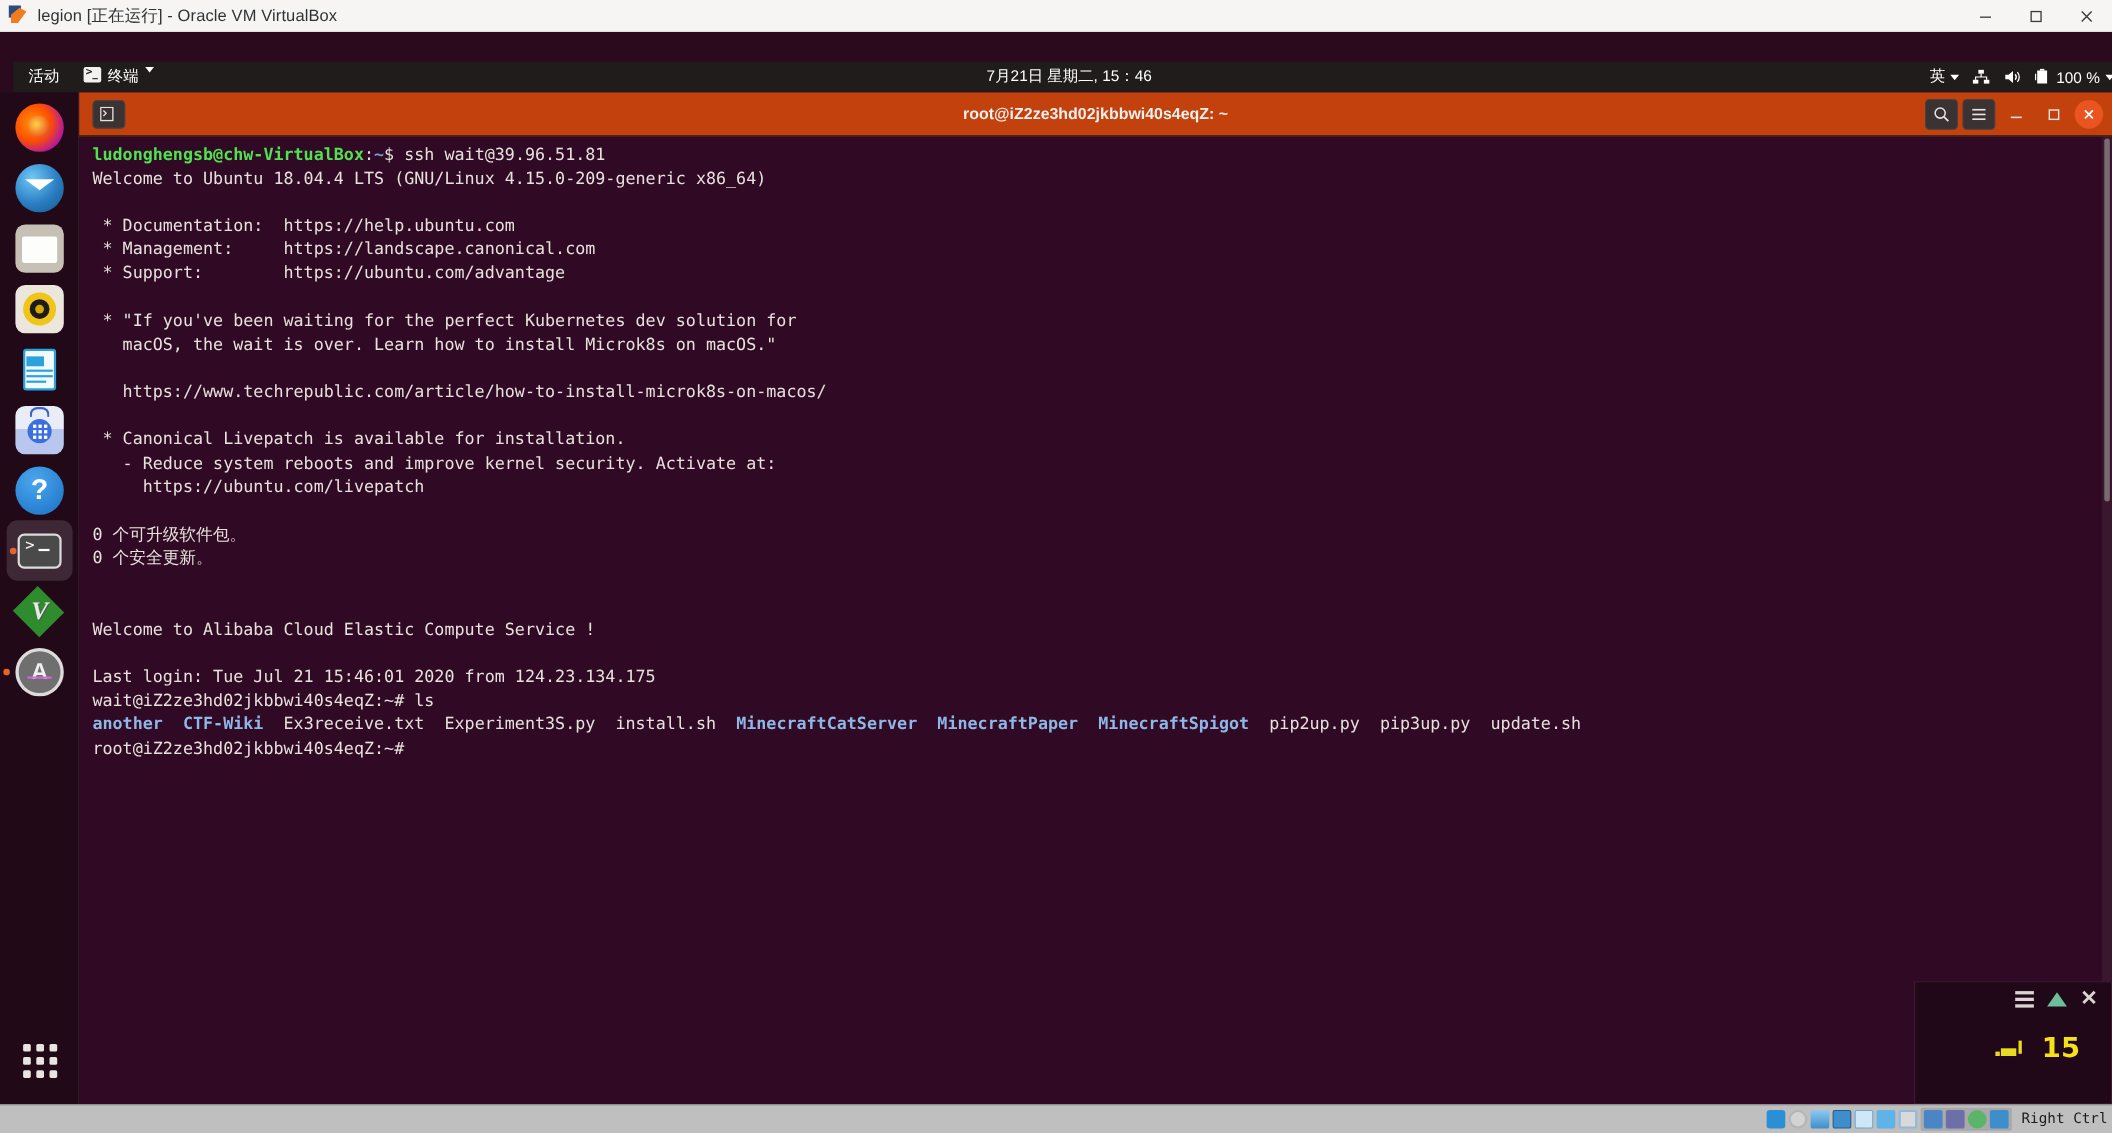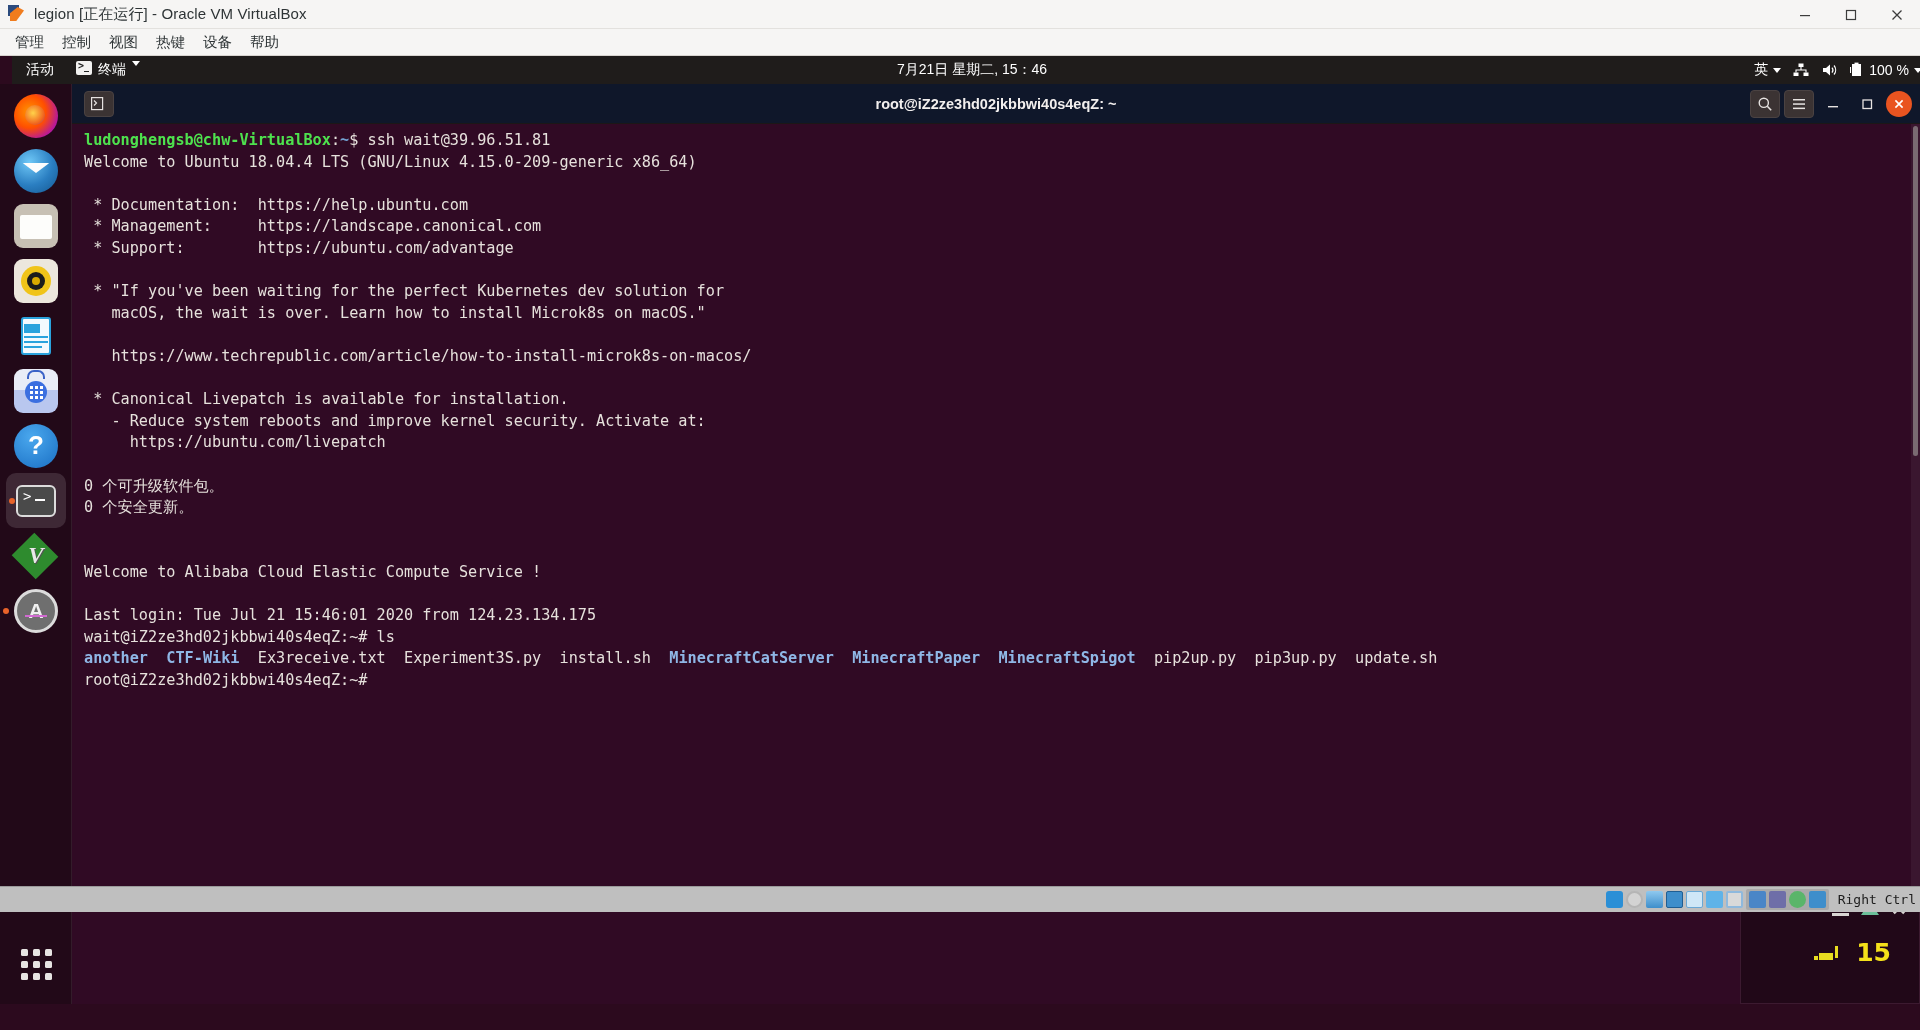--- a/index.html
+++ b/index.html
@@ -2,21 +2,21 @@
 <html><head>
 <meta charset="utf-8">
 <title>VirtualBox Ubuntu Terminal</title>
 <style>
   * { box-sizing: border-box; margin: 0; padding: 0; }
   html, body {
     width: 1920px; height: 1030px; overflow: hidden;
     background: #2c0a1e;
     font-family: "Liberation Sans", sans-serif;
   }
-  #root { position: relative; width: 1920px; height: 912px; }
+  #root { position: relative; width: 1920px; height: 1030px; }
 
   
   .vbox-titlebar {
     position: absolute; left: 0; top: 0; width: 1920px; height: 29px;
     background: #f6f5f4;
     border-bottom: 1px solid #e3e1de;
     display: flex; align-items: center;
   }
   .vbox-title-icon {
     width: 18px; height: 18px; margin-left: 8px; margin-right: 8px;
@@ -124,21 +124,21 @@
   }
   .grid-dots { display: grid; grid-template-columns: repeat(3, 7px); gap: 5px; }
   .grid-dots i { width: 7px; height: 7px; background: #e7e4e2; border-radius: 1.5px; display: block; }
 
   
   .terminal-window {
     position: absolute; left: 72px; top: 28px; width: 1848px; height: 920px;
     background: #300a24;
   }
   .term-titlebar {
-    height: 40px; background: #0f172a;
+    height: 40px; background: #c2410c;
     border-bottom: 1px solid #1c1717;
     display: flex; align-items: center; position: relative;
   }
   .term-tabbtn {
     width: 30px; height: 26px; margin-left: 12px; border-radius: 4px;
     background: #3b3333; border: 1px solid #4a4242;
     display: flex; align-items: center; justify-content: center;
     color: #e6e2e0; font-family: "DejaVu Sans Mono", monospace; font-size: 12px;
   }
   .term-title {
@@ -247,28 +247,20 @@
           </svg>
       </div>
       <div class="vbox-win-btn close">
         <svg width="12" height="12" viewBox="0 0 12 12">
             <path d="M1.5 1.5 L10.5 10.5 M10.5 1.5 L1.5 10.5" stroke="#3c3c3c" stroke-width="1.3"></path>
           </svg>
       </div>
     </div>
   </div>
 
-  <div class="vbox-menubar">
-    <div class="vbox-menu-item">管理</div>
-    <div class="vbox-menu-item">控制</div>
-    <div class="vbox-menu-item">视图</div>
-    <div class="vbox-menu-item">热键</div>
-    <div class="vbox-menu-item">设备</div>
-    <div class="vbox-menu-item">帮助</div>
-  </div>
 
   <div class="guest">
 
     <div class="gnome-topbar">
       <div class="tb-activities">活动</div>
       <div class="tb-appname">
         <span class="term-mini-icon"></span>
         <span>终端</span>
         <span class="caret-down"></span>
       </div>

